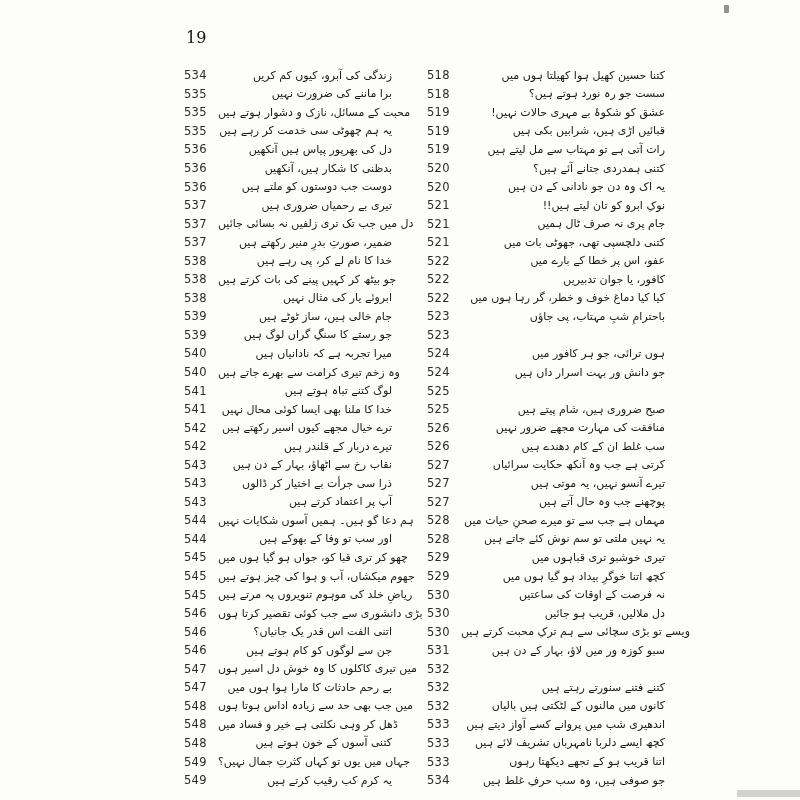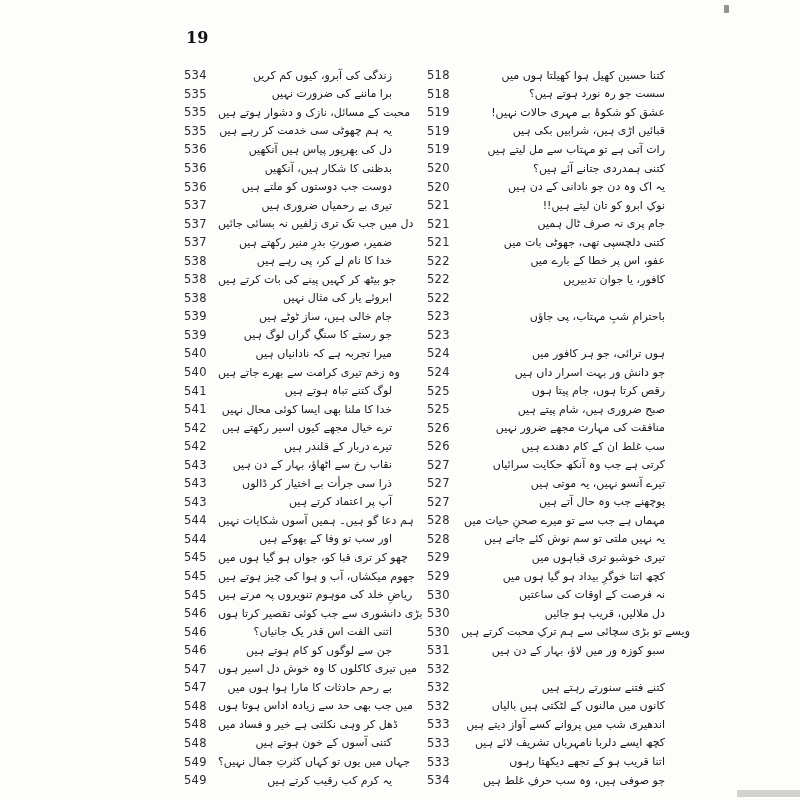--- a/index.html
+++ b/index.html
@@ -16,21 +16,21 @@
     height: 800px;
     background: #fdfdfb;
     font-family: "DejaVu Sans", sans-serif;
     color: #1f1f1f;
   }
   .page-number {
     position: absolute;
     left: 186px;
     top: 28px;
     font-family: "DejaVu Serif", serif;
-    font-weight: bold;
+    font-weight: normal;
     font-size: 16px;
     color: #111;
   }
   .index-col {
     position: absolute;
     top: 66px;
   }
   .index-col.left {
     left: 184px;
     width: 208px;
@@ -293,39 +293,39 @@
       <div class="row">
         <span class="num">522</span>
         <span class="urdu">عفو، اس پر خطا کے بارے میں</span>
       </div>
       <div class="row">
         <span class="num">522</span>
         <span class="urdu">کافور، یا جوان تدبیریں</span>
       </div>
       <div class="row">
         <span class="num">522</span>
+        <span class="urdu">کیا کیا دماغ خوف و خطر، گر رہا ہوں میں</span>
       </div>
       <div class="row">
         <span class="num">523</span>
         <span class="urdu">باحترامِ شبِ مہتاب، پی جاؤں</span>
       </div>
       <div class="row">
         <span class="num">523</span>
       </div>
       <div class="row">
         <span class="num">524</span>
         <span class="urdu">ہوں ترائی، جو ہر کافور میں</span>
       </div>
       <div class="row">
         <span class="num">524</span>
         <span class="urdu">جو دانش ور بہت اسرار داں ہیں</span>
       </div>
       <div class="row">
         <span class="num">525</span>
-        <span class="urdu">رقص کرتا ہوں، جام پیتا ہوں</span>
       </div>
       <div class="row">
         <span class="num">525</span>
         <span class="urdu">صبح ضروری ہیں، شام پیتے ہیں</span>
       </div>
       <div class="row">
         <span class="num">526</span>
         <span class="urdu">منافقت کی مہارت مجھے ضرور نہیں</span>
       </div>
       <div class="row">

